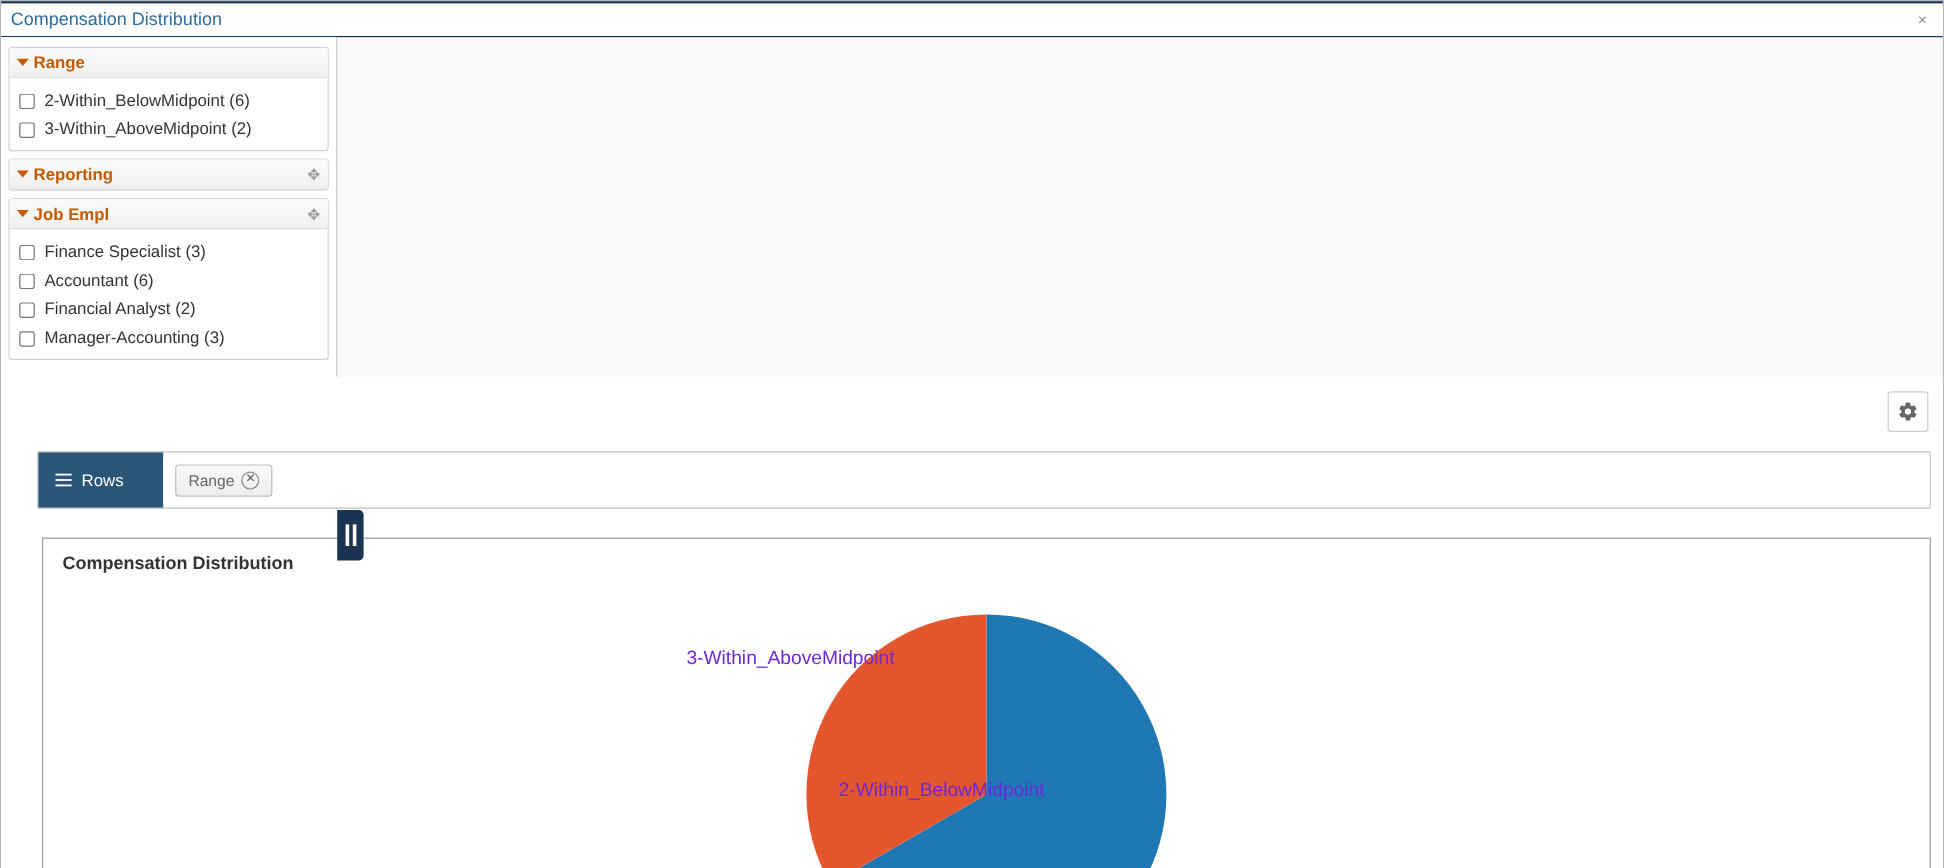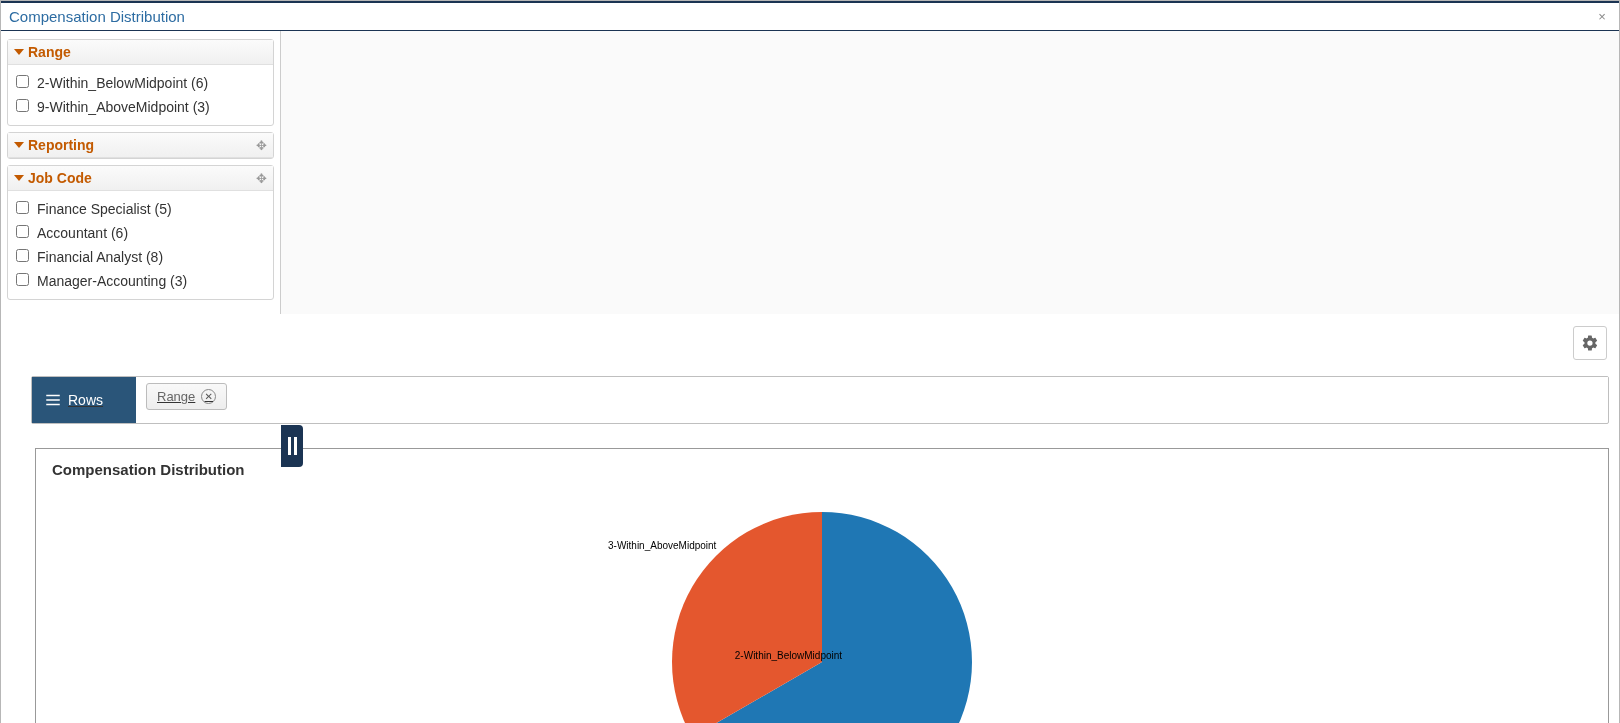--- a/index.html
+++ b/index.html
@@ -10,38 +10,38 @@
     .title-text { color: #2d6ca2; font-size: 15px; flex: 1; }
     .title-close { width: 18px; height: 18px; color: #888; display: flex; align-items: center; justify-content: center; font-family: sans-serif; cursor: pointer; border: 1px solid transparent; }
     .body { display: flex; position: relative; min-height: 693px; flex-direction: column; }
     .sidebar { width: 280px; border-right: 1px solid #ccc; padding: 8px 6px 8px 6px; background: #fff; }
     .facet { margin-bottom: 6px; border: 1px solid #d4d4d4; border-radius: 3px; background: #fff; }
     .facet-header { background: linear-gradient(#fbfbfb, #f0f0f0); padding: 4px 6px; display: flex; align-items: center; border-bottom: 1px solid #e0e0e0; cursor: pointer; position: relative; }
     .facet-caret { width: 0; height: 0; border-left: 5px solid transparent; border-right: 5px solid transparent; border-top: 6px solid #c35a00; margin-right: 4px; }
     .facet-title { color: #c35a00; font-weight: bold; font-size: 14px; flex: 1; }
     .facet-move { color: #999; font-size: 13px; cursor: move; line-height: 1; }
     .facet-body { padding: 6px 8px; }
-    .facet-item { display: flex; align-items: flex-start; padding: 4px 0; font-size: 14px; cursor: pointer; }
+    .facet-item { display: flex; align-items: flex-end; padding: 4px 0; font-size: 14px; cursor: pointer; }
     .facet-item input[type=checkbox] { margin-right: 8px; width: 13px; height: 13px; }
     .collapse-handle { position: absolute; left: 280px; top: 394px; width: 22px; height: 42px; background: #1b3453; color: #fff; display: flex; align-items: center; justify-content: center; border-top-right-radius: 4px; border-bottom-right-radius: 4px; cursor: pointer; z-index: 5; }
     .collapse-handle .bars { display: flex; gap: 3px; }
     .collapse-handle .bars span { width: 3px; height: 18px; background: #fff; display: inline-block; }
     .content { flex: 1; position: relative; background: #fff; padding-top: 6px; }
     .gear-btn { position: absolute; right: 12px; top: 12px; width: 34px; height: 34px; border: 1px solid #ccc; background: #fff; border-radius: 3px; display: flex; align-items: center; justify-content: center; color: #666; cursor: pointer; z-index: 3; }
     .shelves { margin: 56px 10px 0 0; border: 1px solid #bfbfbf; border-radius: 2px; margin-left: 30px; }
-    .shelf { display: flex; align-items: flex-start; border-bottom: 1px solid #999; text-decoration: underline; }
+    .shelf { display: flex; align-items: center; border-bottom: 1px solid #999; }
     .shelf:last-child { border-bottom: none; }
     .shelf-label { background: #2a5579; color: #fff; min-width: 104px; height: 46px; display: flex; align-items: center; gap: 6px; padding: 0 12px; font-size: 14px; }
     .shelf-body { flex: 1; padding: 6px 10px; display: flex; gap: 8px; background: #fff; }
     .pill { background: linear-gradient(#f9f9f9, #ededed); border: 1px solid #bcbcbc; border-radius: 3px; padding: 5px 10px; font-size: 13px; color: #666; display: inline-flex; align-items: center; gap: 6px; cursor: grab; }
     .pill .x { width: 15px; height: 15px; border: 1px solid #888; border-radius: 50%; display: inline-flex; align-items: center; justify-content: center; font-size: 10px; color: #555; line-height: 1; cursor: pointer; }
     .chart-panel { margin: 24px 10px 12px 34px; border: 1px solid #999; min-height: 480px; padding: 12px 16px; position: relative; background: #fff; }
     .chart-title { font-weight: bold; font-size: 15px; }
     .chart-svg-wrap { display: flex; justify-content: center; padding-top: 24px; position: relative; }
-    .slice-label { position: absolute; font-size: 10px; color: #000000; white-space: nowrap; margin-left: 36px; }
+    .slice-label { position: absolute; font-size: 16px; color: #6d28d9; white-space: nowrap; }
     .toolbar { position: absolute; bottom: 10px; left: 16px; display: flex; border: 1px solid #bbb; border-radius: 3px; overflow: hidden; }
     .toolbar button { width: 46px; height: 34px; background: #fff; border: none; border-right: 1px solid #ccc; display: flex; align-items: center; justify-content: center; cursor: pointer; color: #555; }
     .toolbar button:last-child { border-right: none; }
     .toolbar button.active { background: #c6e9d2; }
     svg.icon { width: 18px; height: 18px; }
     .shelf-icon { display: inline-flex; }
   </style>
 </head>
 <body>
 
@@ -60,49 +60,49 @@
             <span class="facet-caret"></span>
             <span class="facet-title">Range</span>
           </div>
           <div class="facet-body">
             <label class="facet-item">
               <input type="checkbox" style="">
               <span>2-Within_BelowMidpoint (6)</span>
             </label>
             <label class="facet-item">
               <input type="checkbox" style="">
-              <span>9-Within_AboveMidpoint (3)</span>
+              <span>3-Within_AboveMidpoint (2)</span>
             </label>
           </div>
         </div>
         <div class="facet">
           <div class="facet-header">
             <span class="facet-caret"></span>
             <span class="facet-title">Reporting</span>
             <span class="facet-move">✥</span>
           </div>
         </div>
         <div class="facet">
           <div class="facet-header">
             <span class="facet-caret"></span>
-            <span class="facet-title">Job Code</span>
+            <span class="facet-title">Job Empl</span>
             <span class="facet-move">✥</span>
           </div>
           <div class="facet-body">
             <label class="facet-item">
               <input type="checkbox" style="">
-              <span>Finance Specialist (5)</span>
+              <span>Finance Specialist (3)</span>
             </label>
             <label class="facet-item">
               <input type="checkbox" style="">
               <span>Accountant (6)</span>
             </label>
             <label class="facet-item">
               <input type="checkbox" style="">
-              <span>Financial Analyst (8)</span>
+              <span>Financial Analyst (2)</span>
             </label>
             <label class="facet-item">
               <input type="checkbox" style="">
               <span>Manager-Accounting (3)</span>
             </label>
           </div>
         </div>
       </div>
 
     <div class="collapse-handle">

